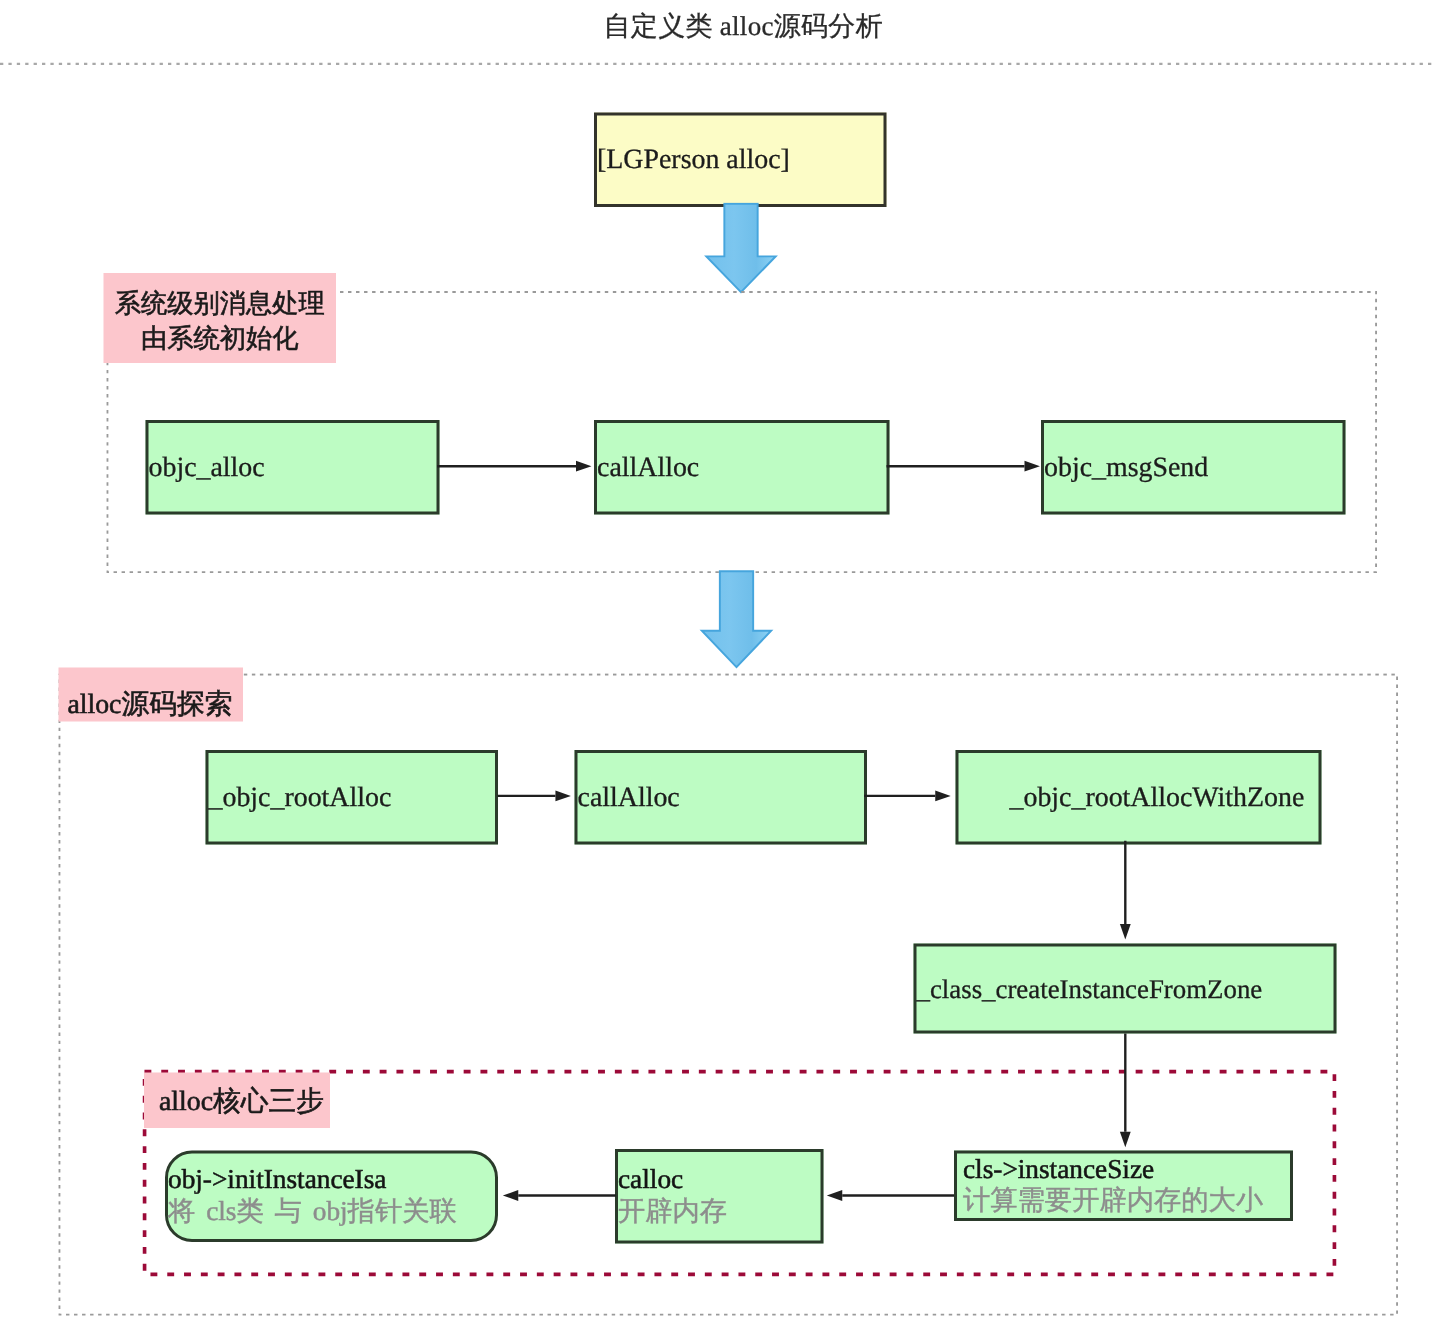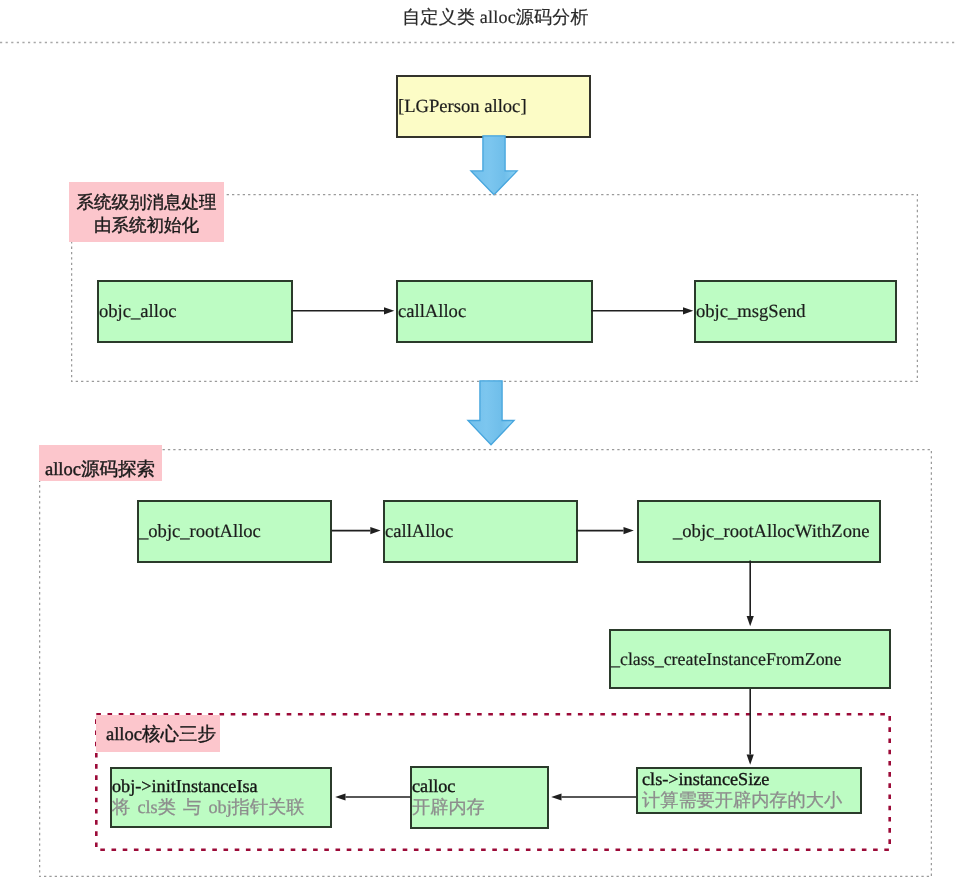--- a/index.html
+++ b/index.html
@@ -50,21 +50,21 @@
 
   #n2-0{left:137px;top:500px;width:195px;height:63px;}
   #n2-1{left:383px;top:500px;width:195px;height:63px;}
   #n2-2{left:637px;top:500px;width:244px;height:63px;padding-left:34px;}
   #n2-3{left:609px;top:629px;width:282px;height:60px;}
   #n2-3 .t1{font-size:17.9px;}
 
   #group-3{left:95px;top:713px;}
   #group-3-label{left:96px;top:715px;width:124px;height:37px;padding-left:6px;font-size:18.5px;padding-top:3px;align-items:center;}
 
-  #n3-0{left:110px;top:767px;width:222px;height:61px;}
+  #n3-0{left:110px;top:767px;width:222px;height:61px;border-radius:18px;}
   #n3-0 .t2{word-spacing:2.7px;}
   #n3-1{left:410px;top:766px;width:139px;height:63px;}
   #n3-2{left:636px;top:767px;width:226px;height:47px;padding-left:4px;}
 </style>
 </head>
 <body>
 
 <div id="root">
 
   <div class="abs" id="page-title">自定义类 alloc源码分析</div>

